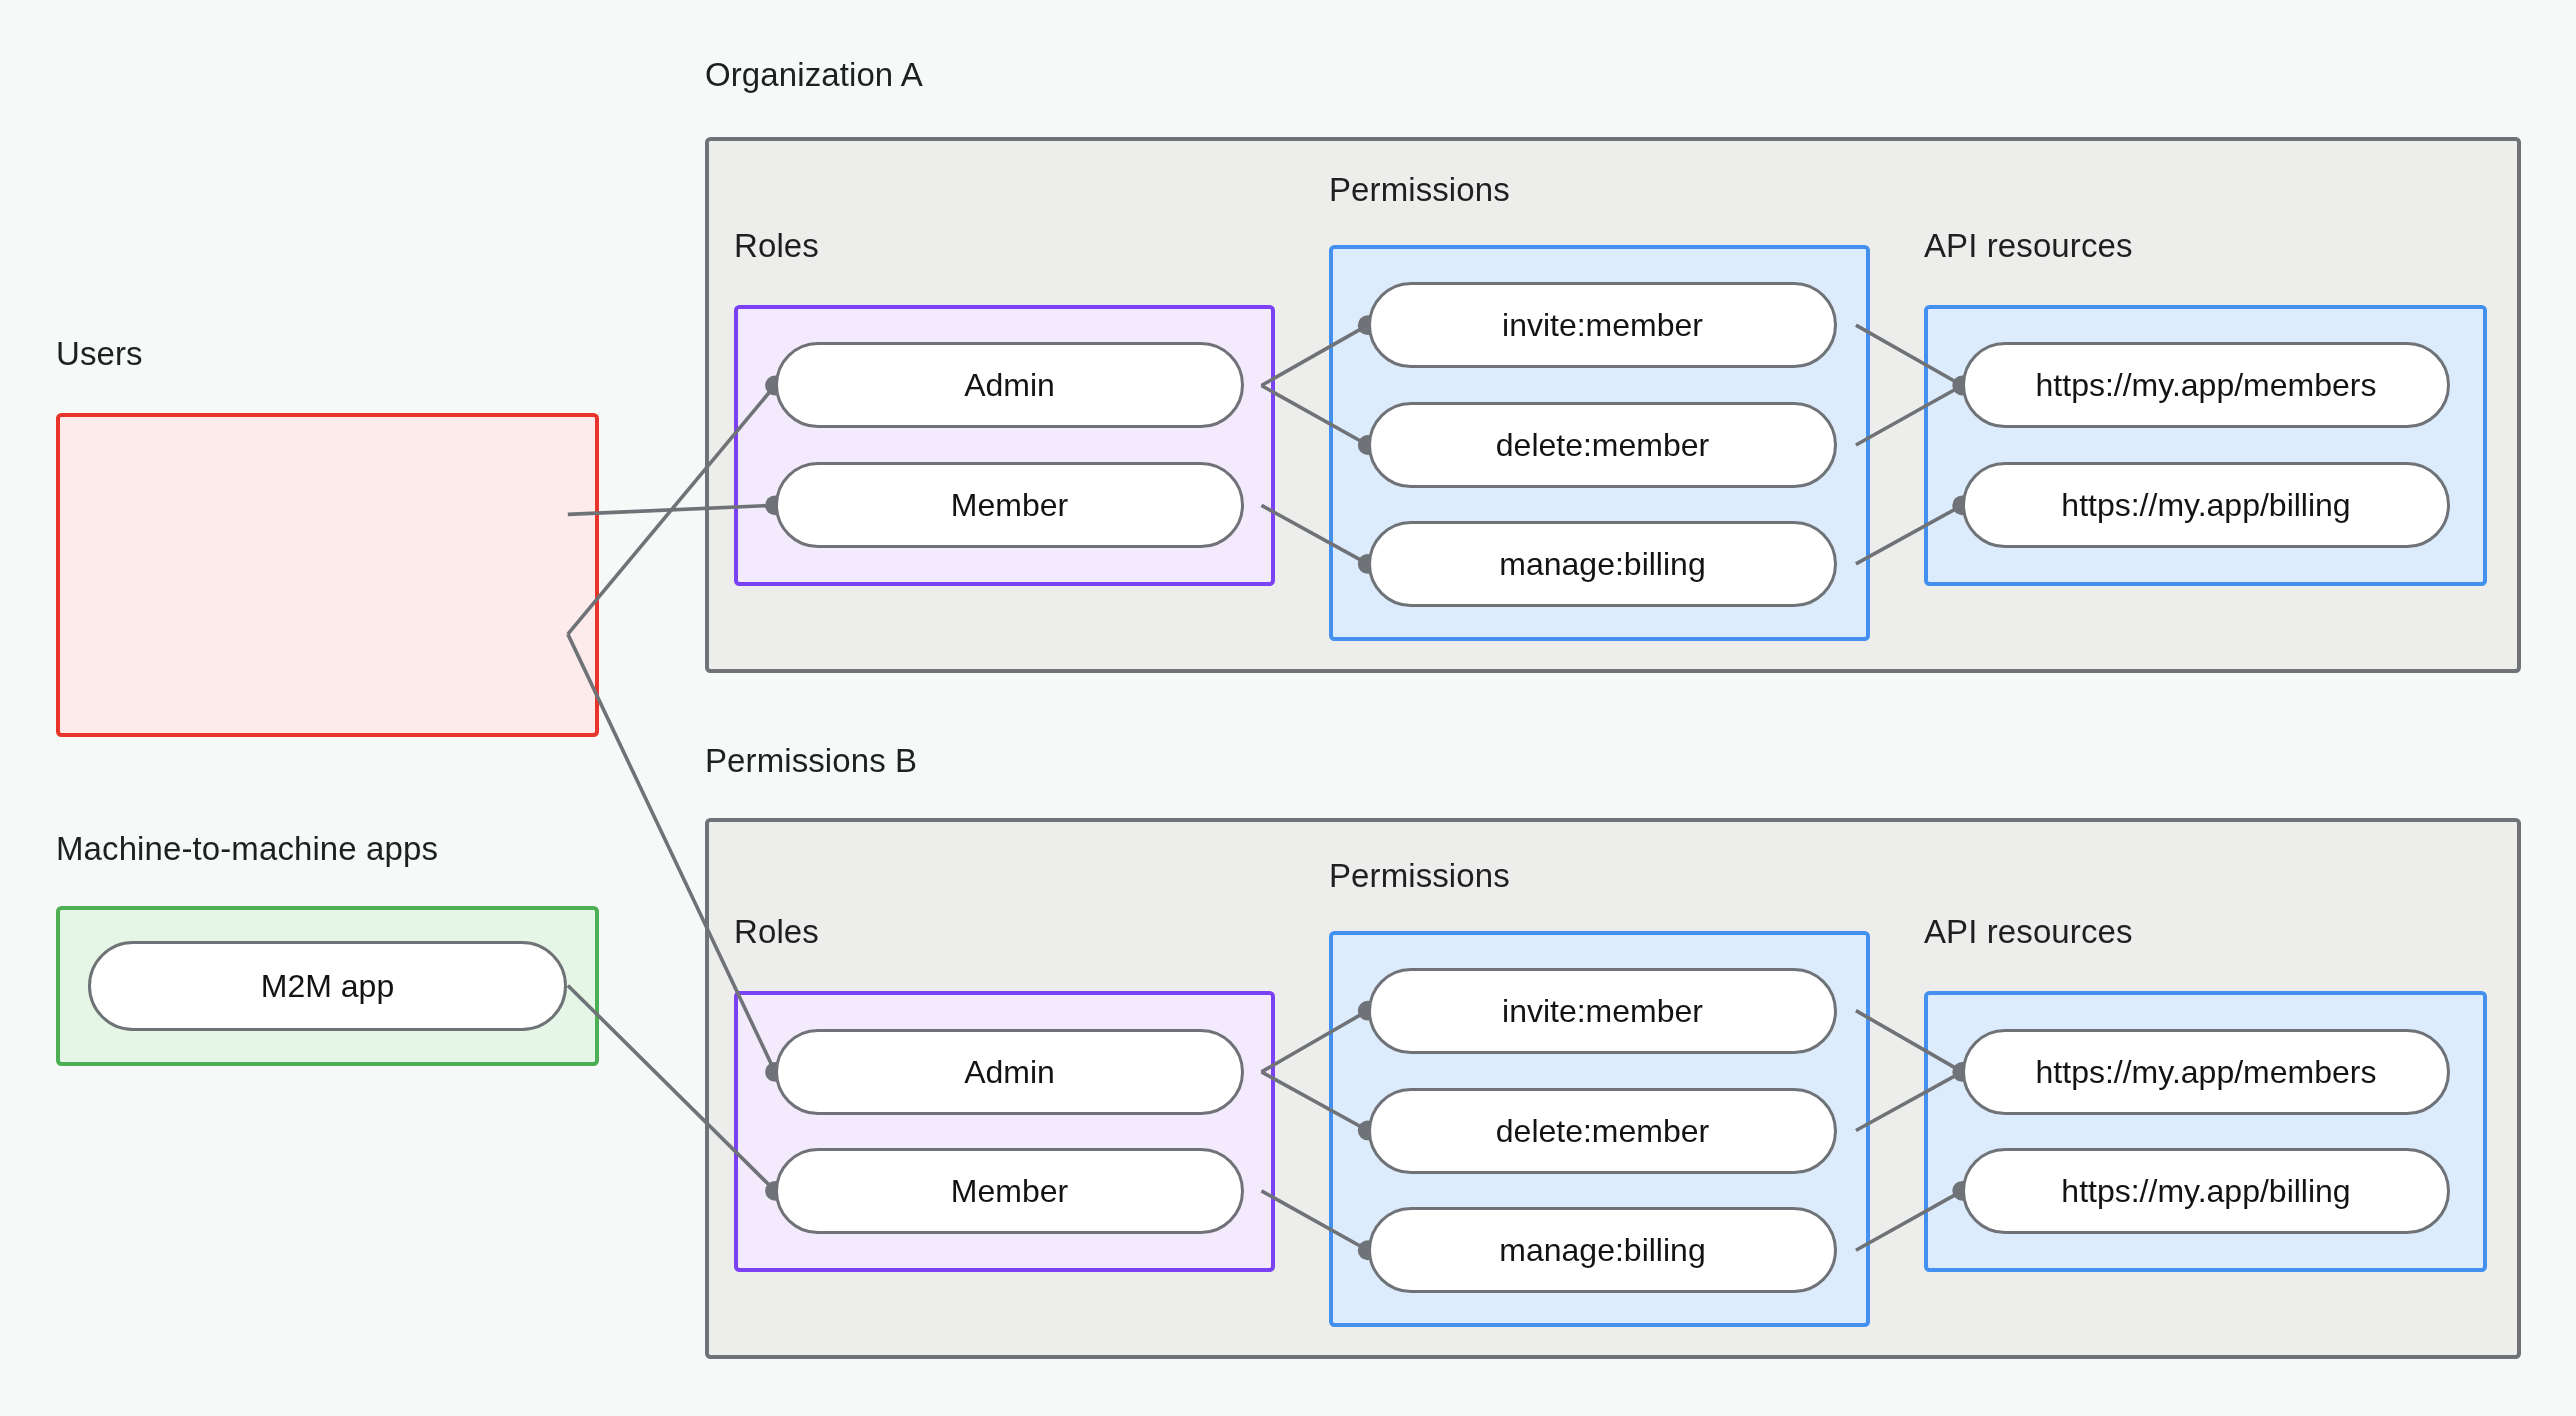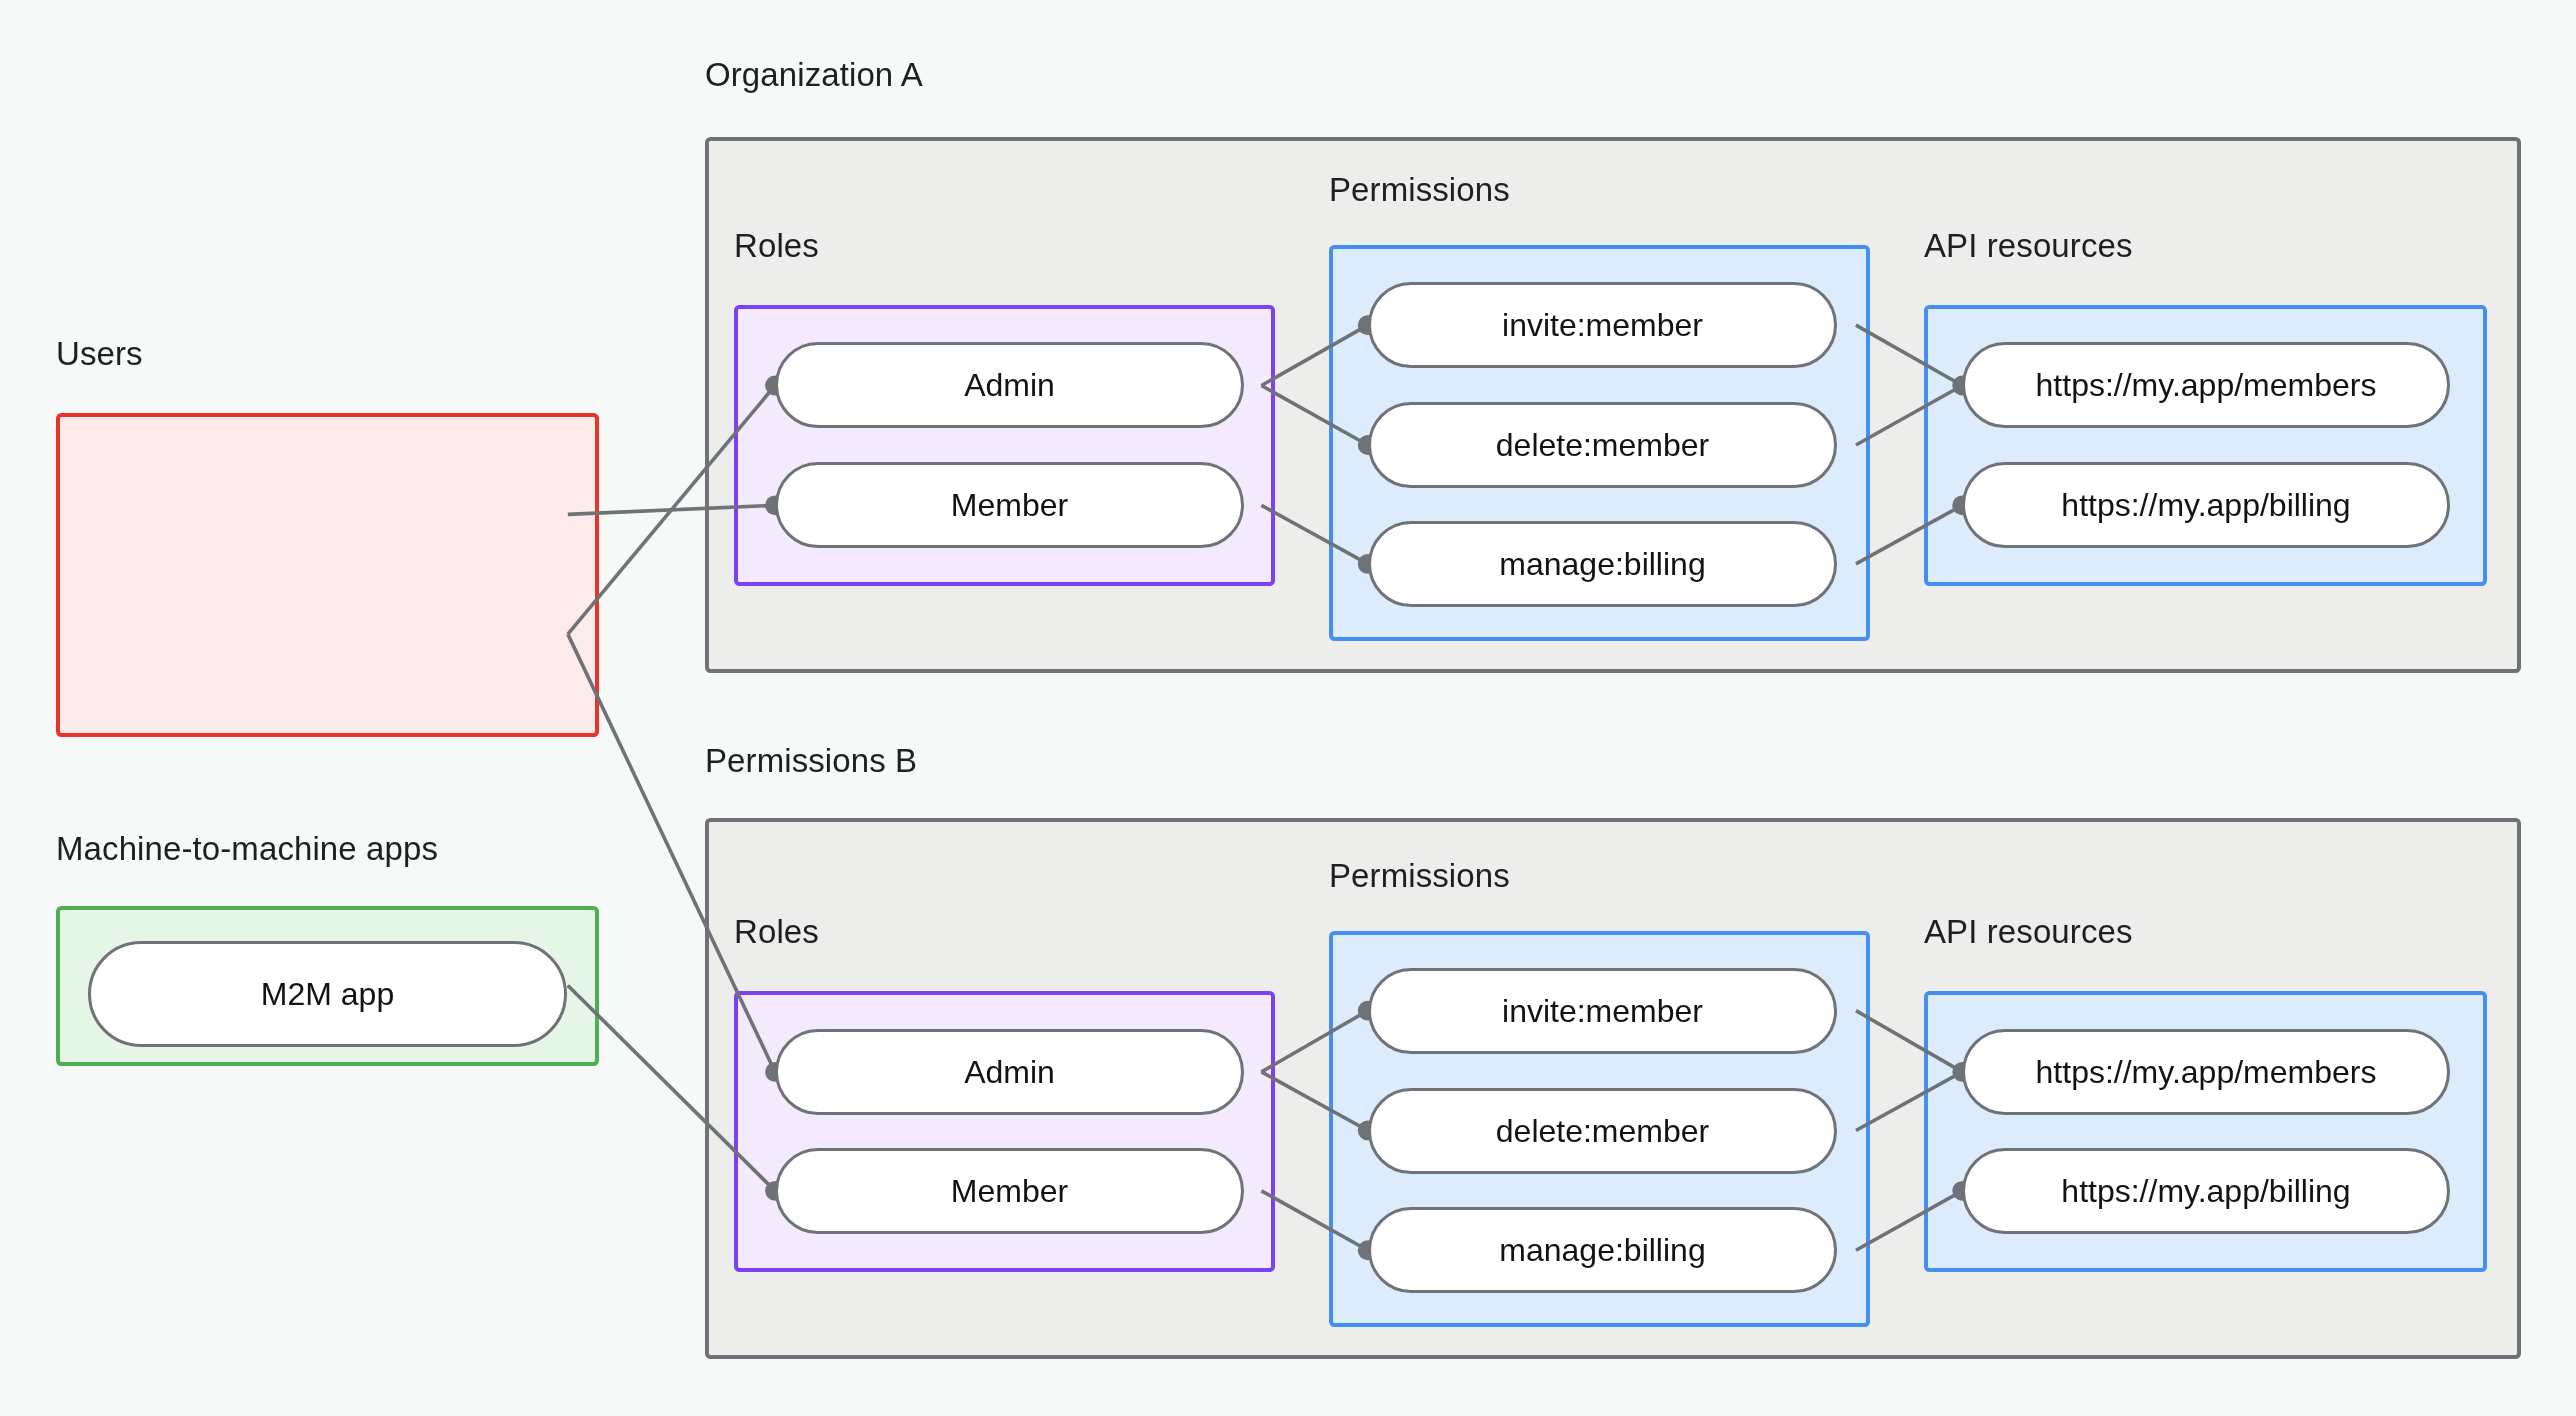--- a/index.html
+++ b/index.html
@@ -106,21 +106,21 @@
       <circle cx="2178" cy="1190" r="11"></circle>
       <circle cx="2178" cy="1322" r="11"></circle>
     </g>
   </svg>
 
   <div class="grp-label" style="left:56px;top:335px;">Users</div>
   <div class="box users" style="left:56px;top:413px;width:543px;height:324px;"></div>
 
   <div class="grp-label" style="left:56px;top:830px;">Machine-to-machine apps</div>
   <div class="box m2m" style="left:56px;top:906px;width:543px;height:160px;"></div>
-  <div class="pill" style="left:88px;top:941px;width:479px;height:106px;">M2M app</div>
+  <div class="pill" style="left:88px;top:941px;width:479px;height:90px;">M2M app</div>
 
   <div class="grp-label" style="left:705px;top:56px;">Organization A</div>
   <div class="box org" style="left:705px;top:137px;width:1816px;height:536px;"></div>
 
   <div class="grp-label" style="left:734px;top:227px;">Roles</div>
   <div class="box roles" style="left:734px;top:305px;width:541px;height:281px;"></div>
   <div class="pill" style="left:775px;top:342px;width:469px;height:86px;">Admin</div>
   <div class="pill" style="left:775px;top:462px;width:469px;height:86px;">Member</div>
 
   <div class="grp-label" style="left:1329px;top:171px;">Permissions</div>

